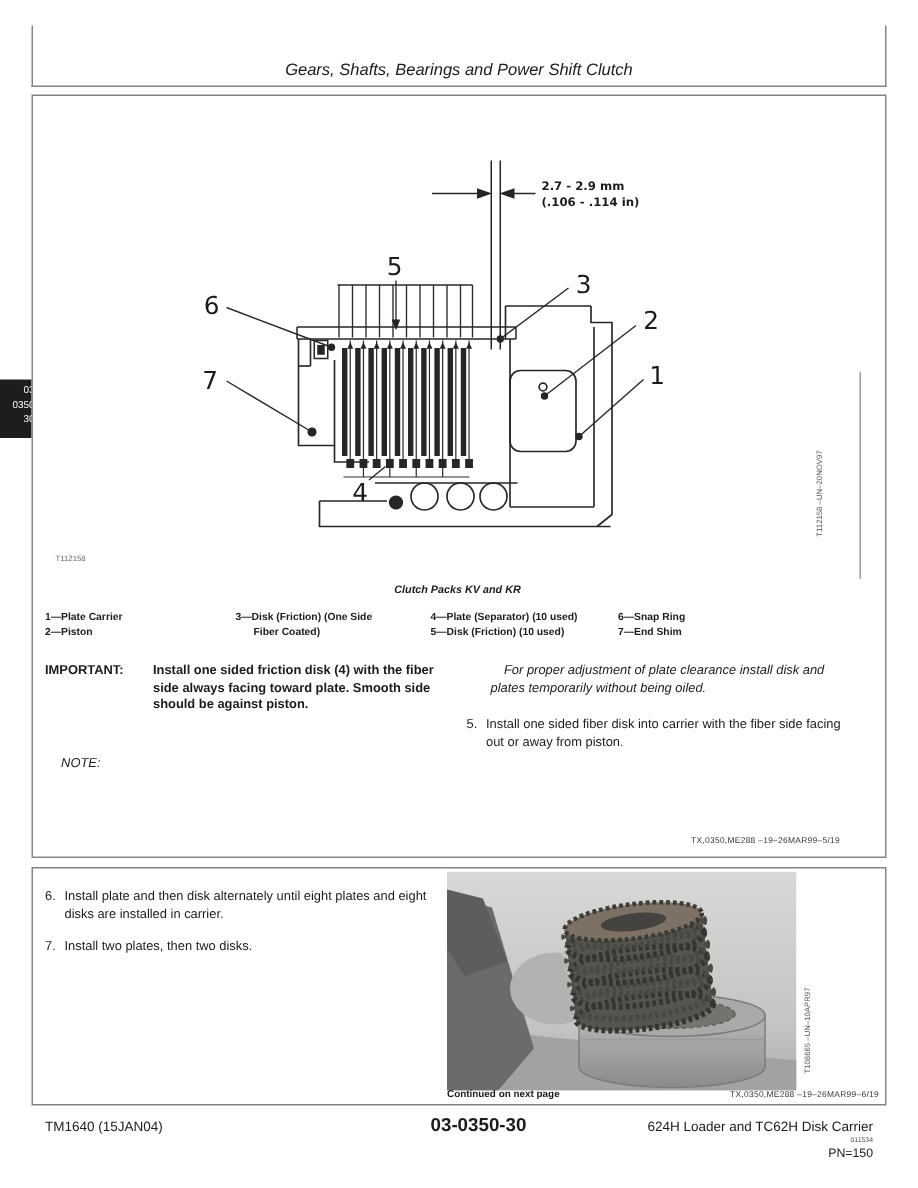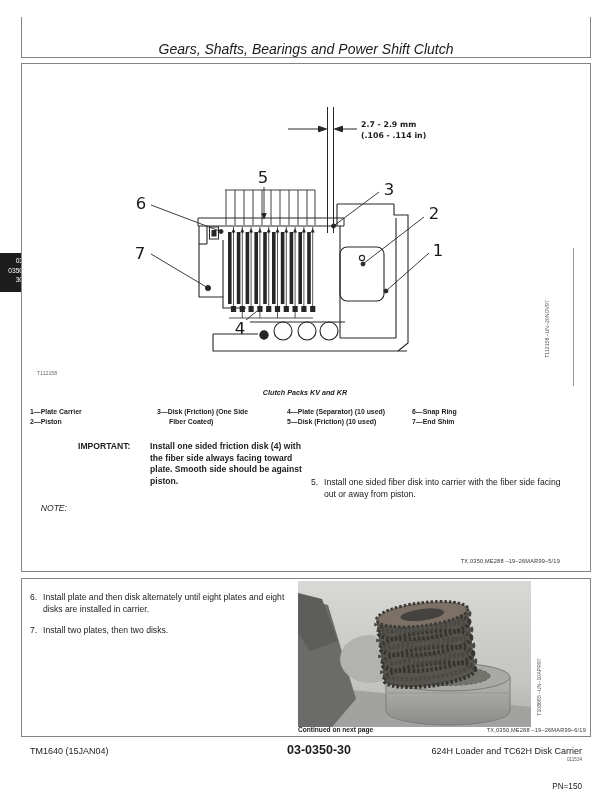--- a/index.html
+++ b/index.html
@@ -18,21 +18,21 @@
   .tab{background:#1d1d1d;color:#fff;font-size:6.6px;line-height:9.5px;text-align:right;
        padding:3px 4px 0 0;box-sizing:border-box;}
   svg text{font-family:"DejaVu Sans","Liberation Sans",sans-serif;}
 </style>
 </head>
 <body>
 
 <div class="page">
 
   <div class="abs hdrbox" style="left:21px;top:17px;width:568px;height:40px;">
-    <div class="abs ital" style="left:0;top:24px;width:568px;text-align:center;font-size:14px;">Gears, Shafts, Bearings and Power Shift Clutch</div>
+    <div class="abs ital" style="left:0;top:24px;width:568px;text-align:center;font-size:11px;">Gears, Shafts, Bearings and Power Shift Clutch</div>
   </div>
 
   <div class="abs tab" style="left:0;top:253px;width:27px;height:39px;">
     <div>03</div>
     <div>0350</div>
     <div>30</div>
   </div>
 
   <div class="abs box" style="left:21px;top:63px;width:568px;height:507px;"></div>
 
@@ -203,28 +203,29 @@
   <div class="abs" style="left:287px;top:407px;">
     <div class="legend-line">4—Plate (Separator) (10 used)</div>
     <div class="legend-line">5—Disk (Friction) (10 used)</div>
   </div>
   <div class="abs" style="left:412px;top:407px;">
     <div class="legend-line">6—Snap Ring</div>
     <div class="legend-line">7—End Shim</div>
   </div>
 
   <div class="abs" style="left:30px;top:441px;width:276px;display:flex;">
-    <div class="b" style="flex:0 0 72px;font-size:8.6px;line-height:11.5px;margin-left:48px;">IMPORTANT:</div>
+    <div class="b" style="flex:0 0 72px;font-size:8.6px;line-height:11.5px;">IMPORTANT:</div>
     <div class="b" style="width:198px;font-size:8.6px;line-height:11.5px;">Install one sided friction disk (4) with the fiber side always facing toward plate. Smooth side should be against piston.</div>
   </div>
 
   <div class="abs" style="left:30px;top:503px;width:265px;display:flex;text-align:right;">
     <div class="ital" style="flex:0 0 37px;font-size:8.6px;line-height:11.5px;">NOTE:</div>
   </div>
 
+  <div class="abs ital" style="left:327px;top:441px;width:235px;font-size:8.6px;line-height:11.5px;text-indent:9px;">For proper adjustment of plate clearance install disk and plates temporarily without being oiled.</div>
 
   <div class="abs step" style="left:311px;top:477px;width:254px;">
     <div class="num">5.</div>
     <div>Install one sided fiber disk into carrier with the fiber side facing out or away from piston.</div>
   </div>
 
   <div class="abs ref" style="right:52px;top:558px;">TX,0350,ME288   –19–26MAR99–5/19</div>
 
   <div class="abs box" style="left:21px;top:578px;width:568px;height:157px;"></div>
 
@@ -283,15 +284,15 @@
 
   <div class="abs vlabel" style="left:494px;top:684px;width:90px;">T108665  –UN–10APR97</div>
 
   <div class="abs b" style="left:298px;top:726px;font-size:6.6px;">Continued on next page</div>
   <div class="abs ref" style="right:26px;top:727px;">TX,0350,ME288   –19–26MAR99–6/19</div>
 
   <div class="abs" style="left:30px;top:746px;font-size:9px;text-align:right;">TM1640 (15JAN04)</div>
   <div class="abs b" style="left:0;top:743px;width:612px;text-align:center;font-size:12.5px;margin-left:13px;">03-0350-30</div>
   <div class="abs" style="right:30px;top:746px;font-size:9px;">624H Loader and TC62H Disk Carrier</div>
   <div class="abs" style="right:30px;top:757px;font-size:4.6px;color:#555;">011534</div>
-  <div class="abs" style="right:30px;top:764px;font-size:8.2px;margin-top:18px;">PN=150</div>
+  <div class="abs" style="right:30px;top:764px;font-size:8.2px;">PN=150</div>
 
 </div>
 
 </body></html>

